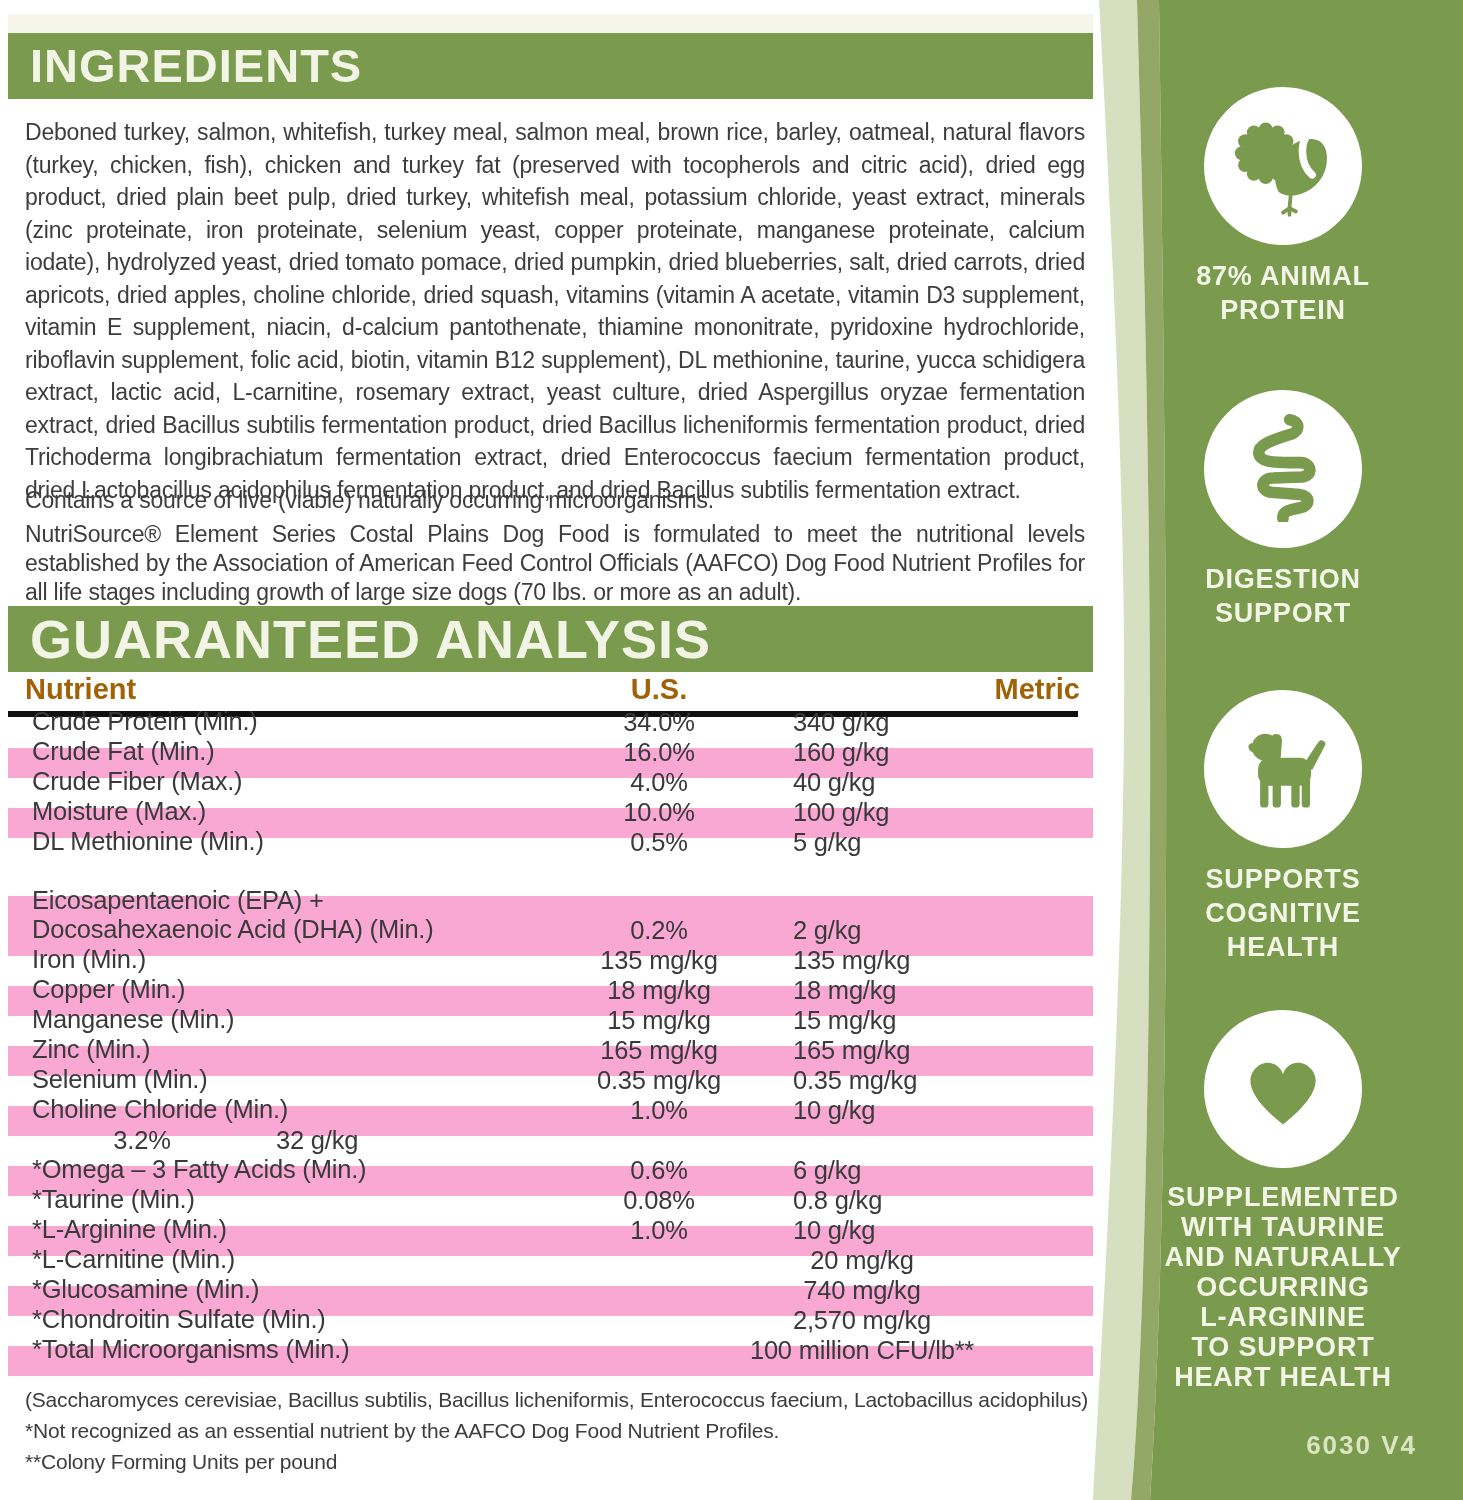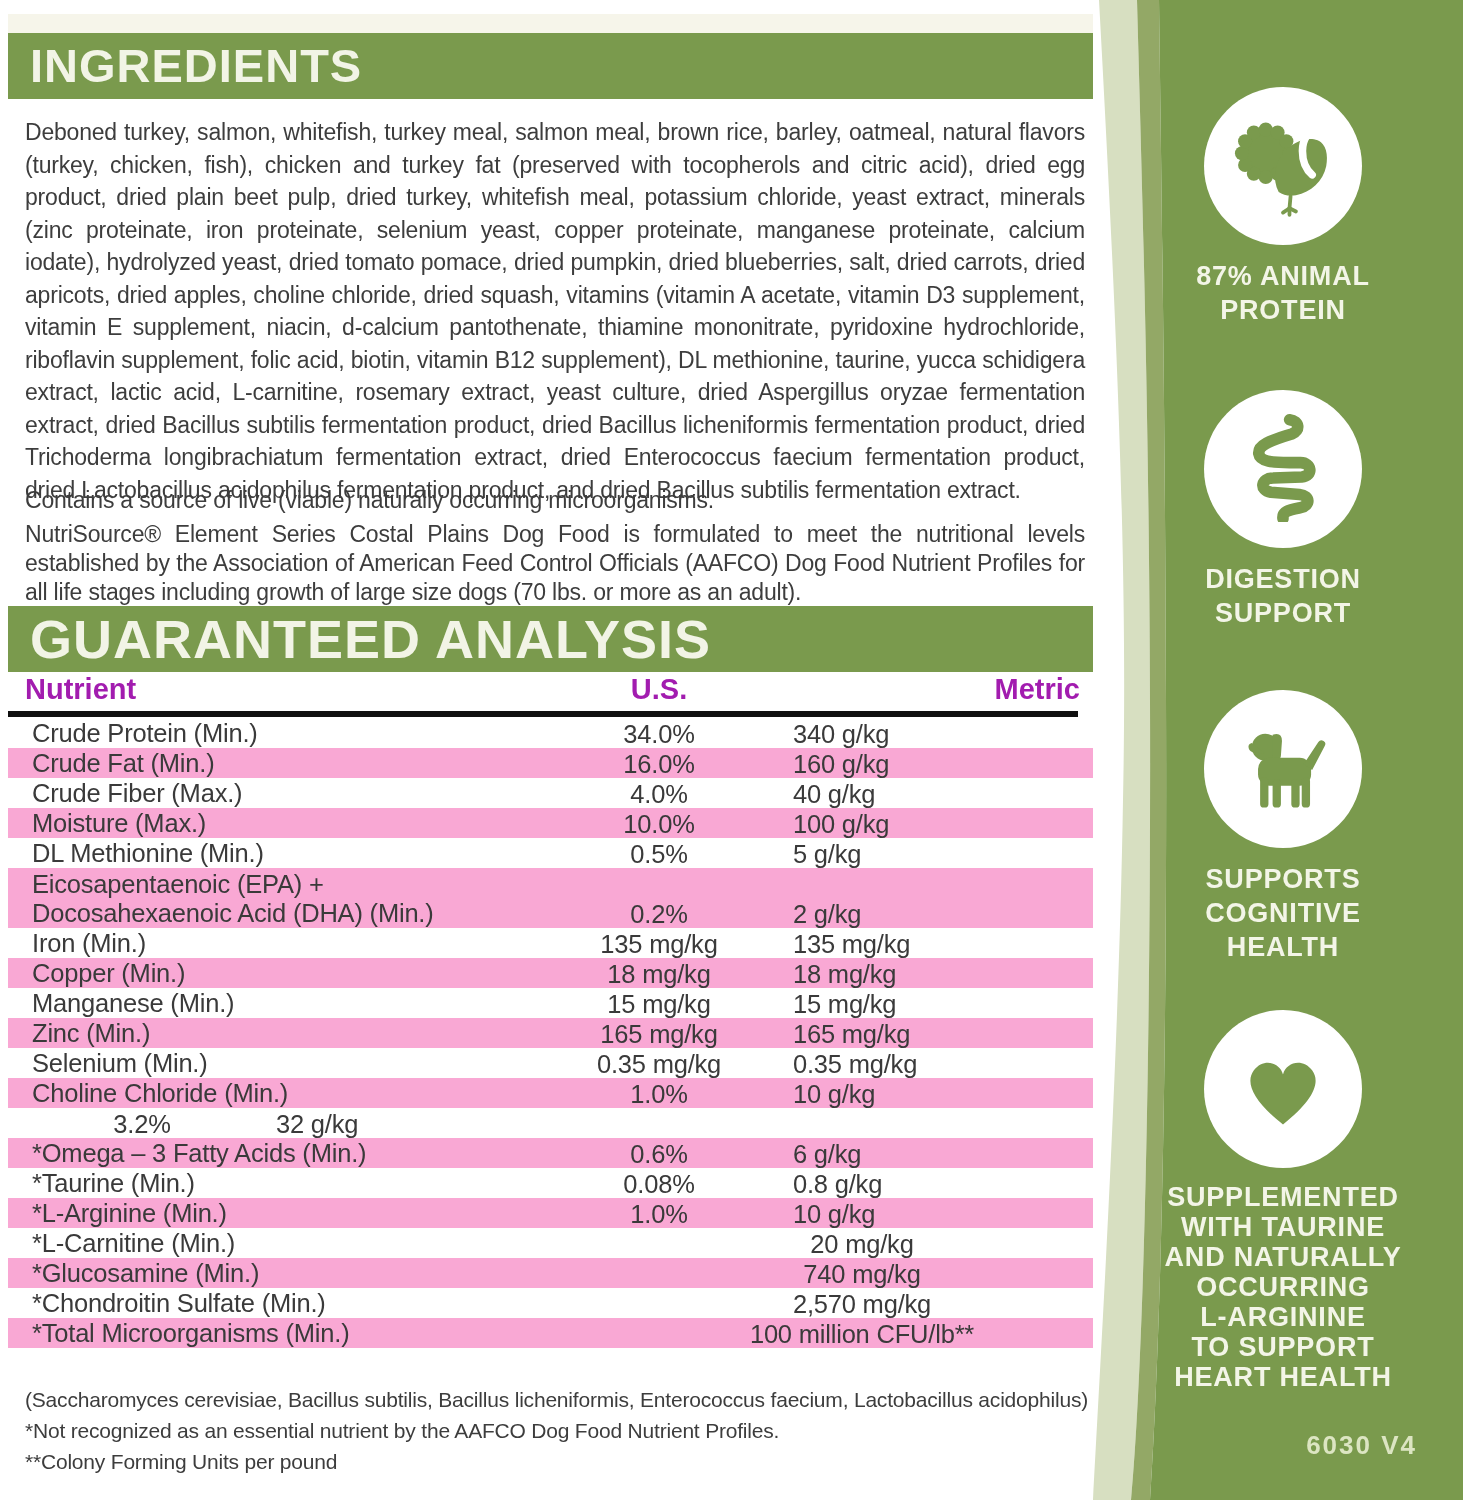--- a/index.html
+++ b/index.html
@@ -24,33 +24,33 @@
     position:absolute;left:0;width:1085px;box-sizing:border-box;
     padding-left:17px;padding-right:8px;margin:0;
     font-size:23px;line-height:32.5px;color:#3d3d3d;letter-spacing:-0.2px;
   }
   .ing-text{top:116px;text-align:justify;}
   .note{top:484px;}
   .aafco{top:520px;line-height:29px;text-align:justify;}
   
   .thead{
     position:absolute;left:0;top:676px;width:1085px;height:30px;
-    display:flex;align-items:flex-end;font-weight:bold;color:#a21caf;font-size:29px;
+    display:flex;align-items:flex-end;font-weight:bold;color:#a16207;font-size:29px;
   }
   .h-label{width:517px;padding-left:17px;box-sizing:border-box;}
   .h-us{width:268px;text-align:center;}
   .h-metric{flex:1;text-align:right;padding-right:13px;}
   .rule{position:absolute;left:0;top:711px;width:1070px;height:6px;background:#101010;}
   #table-body{position:absolute;left:0;top:718px;width:1085px;}
   .t-row{
     display:flex;align-items:flex-end;height:30px;box-sizing:border-box;
-    font-size:25.5px;color:#3a3a3a;letter-spacing:-0.2px;padding-bottom:0;
+    font-size:25.5px;color:#3a3a3a;letter-spacing:-0.2px;padding-bottom:12px;
   }
   .t-row.shaded{background:#f9a8d4;}
-  .t-row.twoline{height:60px;}
+  .t-row.twoline{height:60px;margin-top:28px;}
   .t-label{width:517px;padding-left:24px;box-sizing:border-box;line-height:29px;white-space:pre-line;}
   .t-us{width:268px;text-align:center;line-height:28px;}
   .t-metric{flex:1;padding-right:13px;line-height:28px;}
   .t-span{flex:1;text-align:center;padding-left:106px;line-height:28px;}
   
   #footnotes{position:absolute;left:0;top:1384px;width:1085px;}
   .footnote{
     margin:0;padding-left:17px;font-size:21px;line-height:31px;color:#3d3d3d;letter-spacing:-0.2px;
   }
   

